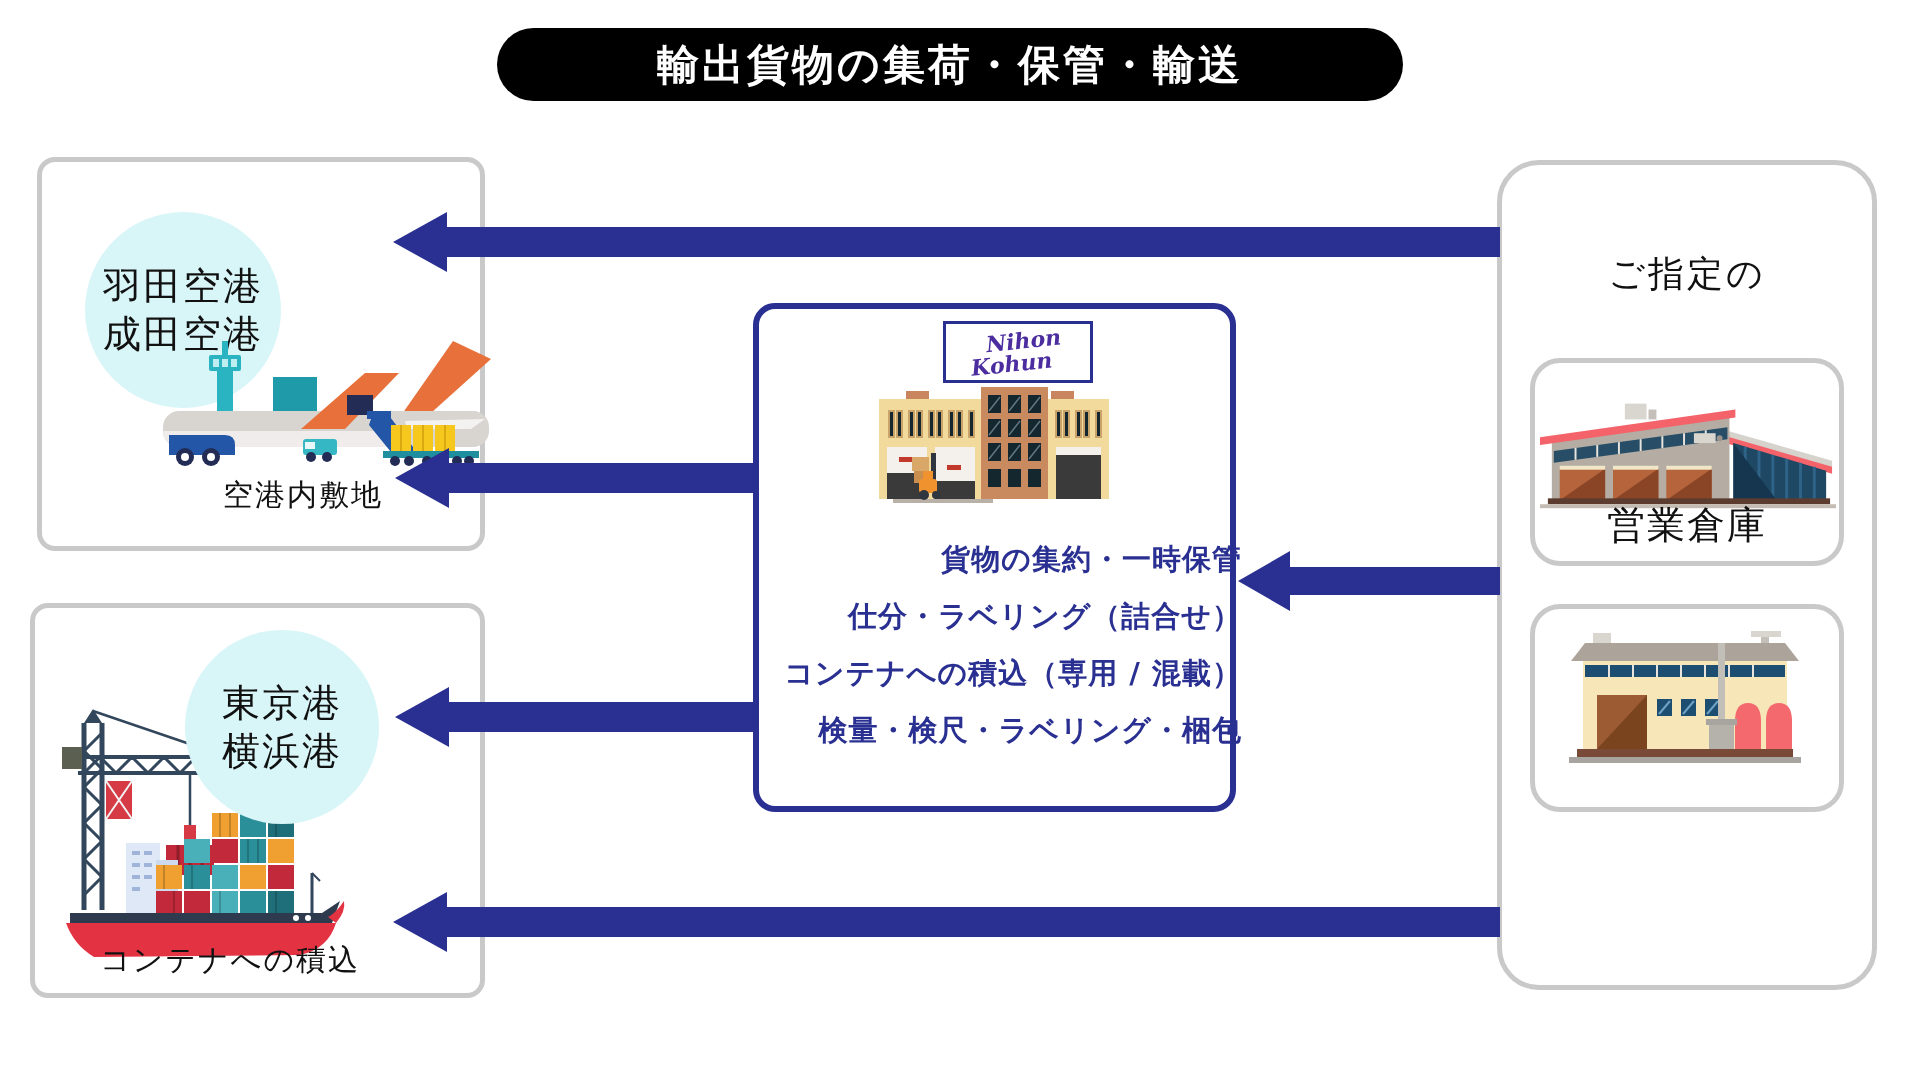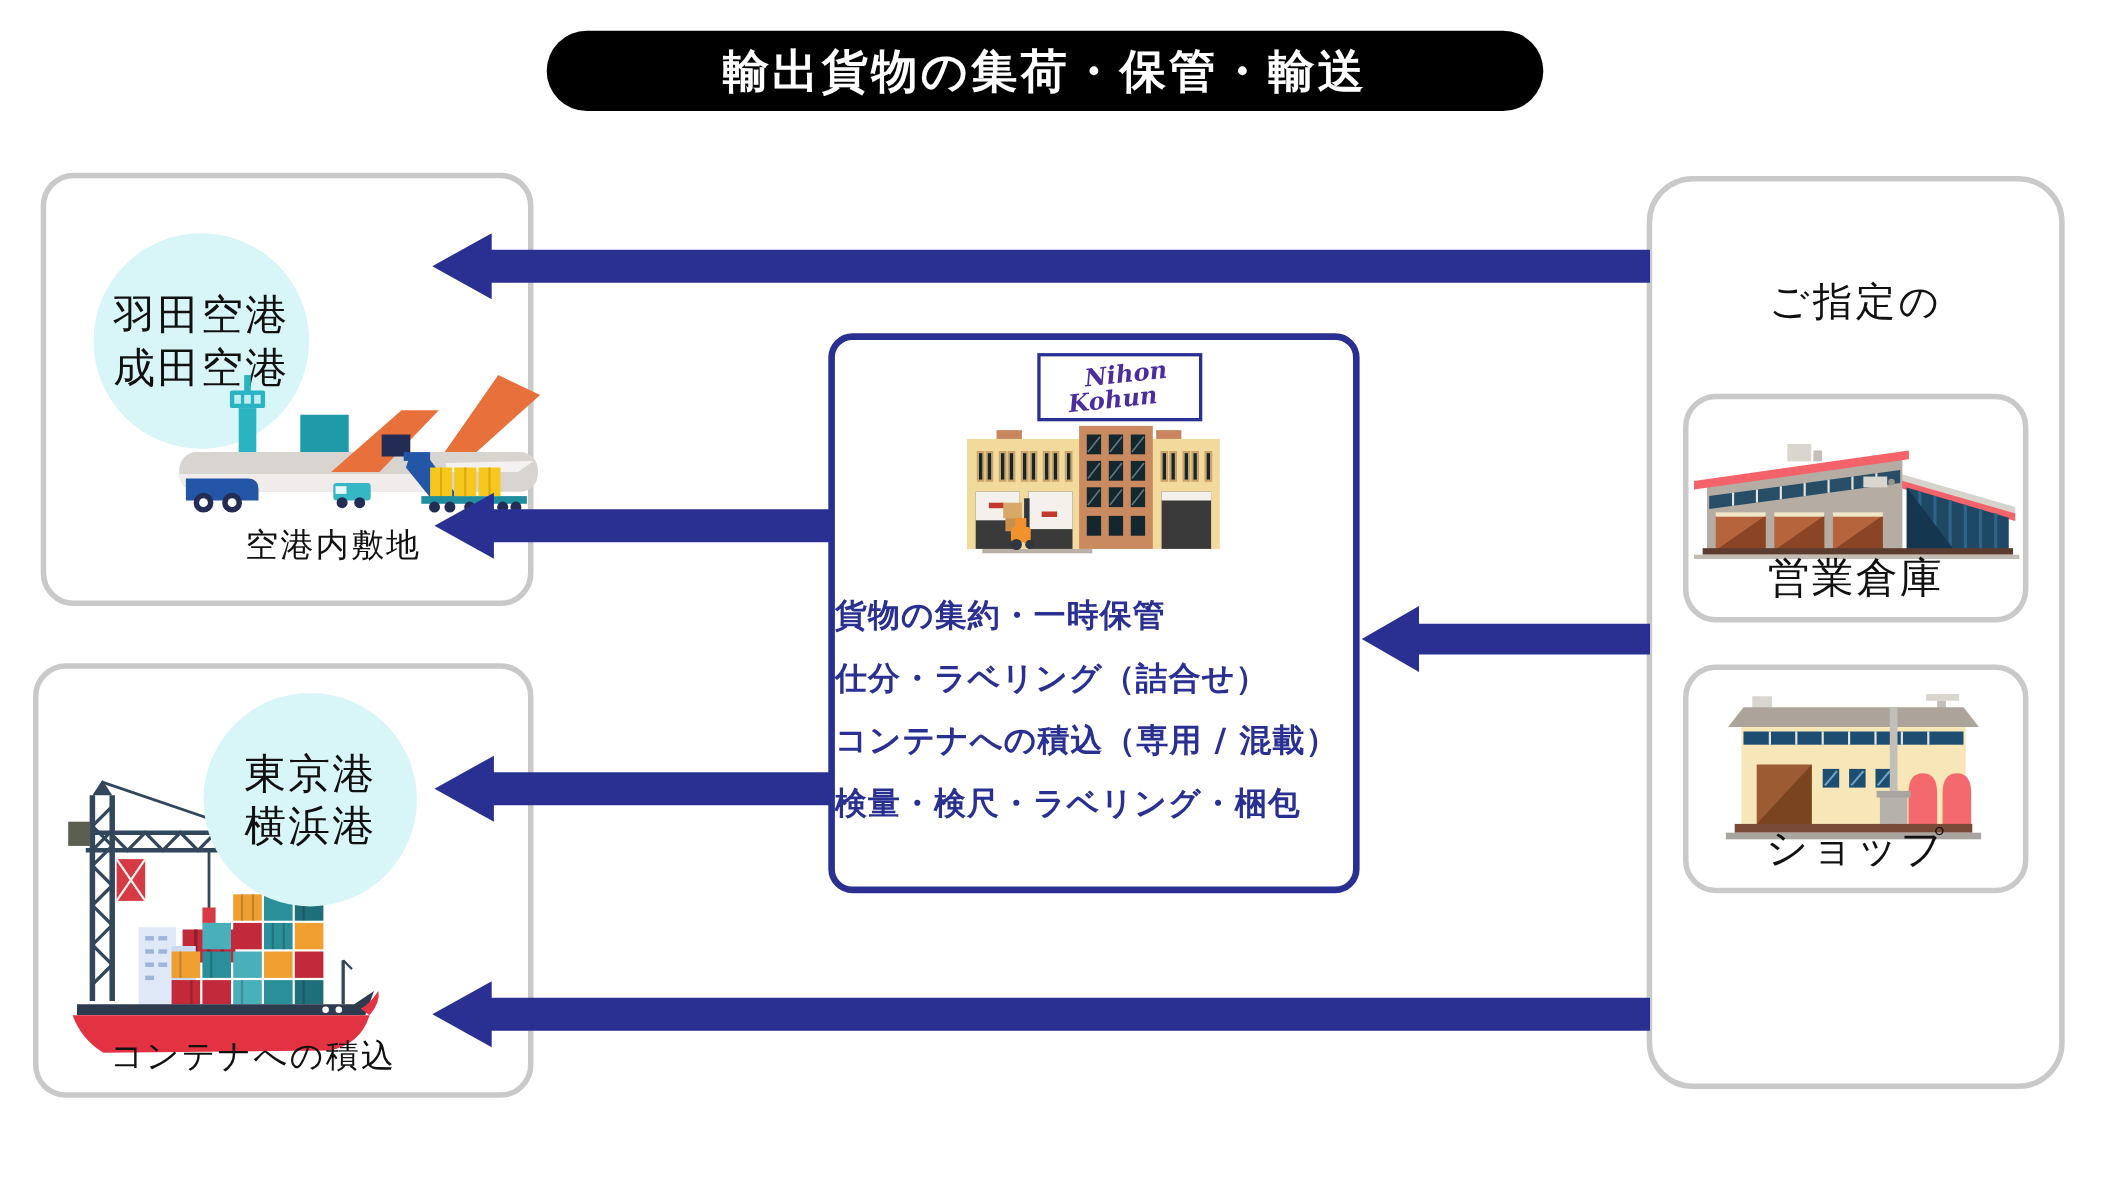--- a/index.html
+++ b/index.html
@@ -5,21 +5,21 @@
   html,body{margin:0;padding:0;background:#ffffff;}
   body{font-family:"DejaVu Sans","Liberation Sans",sans-serif;}
   .canvas{position:relative;width:1920px;height:1080px;background:#ffffff;overflow:hidden;}
 
   
   .title-pill{position:absolute;left:497px;top:28px;width:906px;height:73px;
     background:#000000;border-radius:37px;display:flex;align-items:center;justify-content:center;}
   .title-pill span{color:#ffffff;font-size:42px;font-weight:bold;letter-spacing:3px;}
 
   
-  .gray-box{position:absolute;background:#ffffff;border:5px solid #c9c9c9;border-radius:30px;box-sizing:border-box;}
+  .gray-box{position:absolute;background:#ffffff;border:5px solid #c9c9c9;border-radius:18px;box-sizing:border-box;}
   .box-airport{left:37px;top:157px;width:448px;height:394px;}
   .box-port{left:30px;top:603px;width:455px;height:395px;}
   .box-right{left:1497px;top:160px;width:380px;height:830px;border-radius:42px;}
 
   .cyan-circle{position:absolute;border-radius:50%;background:#d8f5f8;
     display:flex;flex-direction:column;align-items:center;justify-content:center;z-index:1;}
   .circ-airport{left:43px;top:50px;width:196px;height:196px;}
   .circ-port{left:150px;top:22px;width:194px;height:194px;}
   .cyan-circle div{font-size:38px;color:#111111;line-height:48px;letter-spacing:2px;}
 
@@ -35,21 +35,21 @@
   .center-box{position:absolute;left:753px;top:303px;width:483px;height:509px;background:#ffffff;
     border:6px solid #2a3092;border-radius:22px;box-sizing:border-box;z-index:2;}
   .logo-sign{position:absolute;left:184px;top:12px;width:150px;height:62px;background:#ffffff;
     border:3px solid #2a3092;box-sizing:border-box;display:flex;flex-direction:column;
     align-items:center;justify-content:center;z-index:3;}
   .logo-sign .l1,.logo-sign .l2{font-family:"DejaVu Serif","Liberation Serif",serif;
     font-style:italic;font-weight:bold;color:#4b2da0;font-size:22px;line-height:22px;}
   .logo-sign .l1{transform:rotate(-6deg) translateX(6px);}
   .logo-sign .l2{transform:rotate(-6deg) translateX(-6px);}
   .illus-hq{left:120px;top:78px;width:230px;height:120px;}
-  .services{position:absolute;left:0;top:222px;width:471px;text-align:left;}
+  .services{position:absolute;left:0;top:222px;width:471px;text-align:right;padding-left:12px;}
   .services div{font-size:29px;font-weight:bold;color:#2a3092;line-height:57px;letter-spacing:1px;}
 
   
   .right-heading{position:absolute;left:0;top:85px;width:370px;text-align:center;
     font-size:36px;color:#111111;letter-spacing:3px;}
   .sub-card{position:absolute;left:28px;width:314px;height:208px;background:#ffffff;
     border:5px solid #c9c9c9;border-radius:30px;box-sizing:border-box;}
   .card-warehouse{top:193px;}
   .card-shop{top:439px;}
   .sub-card .card-label{position:absolute;left:0;bottom:10px;width:304px;text-align:center;
@@ -398,21 +398,20 @@
         <path d="M170 120 L170 92 Q170 74 183 74 Q196 74 196 92 L196 120 Z" fill="#f4696e"></path>
         <path d="M201 120 L201 92 Q201 74 214 74 Q227 74 227 92 L227 120 Z" fill="#f4696e"></path>
 
         <rect x="153" y="14" width="7" height="106" fill="#c2beb8"></rect>
         <rect x="144" y="94" width="25" height="26" fill="#b5b1ab"></rect>
         <rect x="141" y="90" width="31" height="6" fill="#a8a4a0"></rect>
 
         <rect x="12" y="120" width="216" height="8" fill="#7a4a38"></rect>
         <rect x="4" y="128" width="232" height="6" fill="#a8a4a0"></rect>
       </svg>
-      <div class="card-label">ショップ</div>
     </div>
   </div>
 
   <svg class="arrows-layer" viewBox="0 0 1920 1080">
     <g fill="#2a3092">
       <polygon points="393,242 447,212 447,227 1500,227 1500,257 447,257 447,272"></polygon>
       <polygon points="395,478 449,448 449,463 756,463 756,493 449,493 449,508"></polygon>
       <polygon points="395,717 449,687 449,702 756,702 756,732 449,732 449,747"></polygon>
       <polygon points="1238,581 1290,551 1290,567 1500,567 1500,595 1290,595 1290,611"></polygon>
       <polygon points="393,922 447,892 447,907 1500,907 1500,937 447,937 447,952"></polygon>

